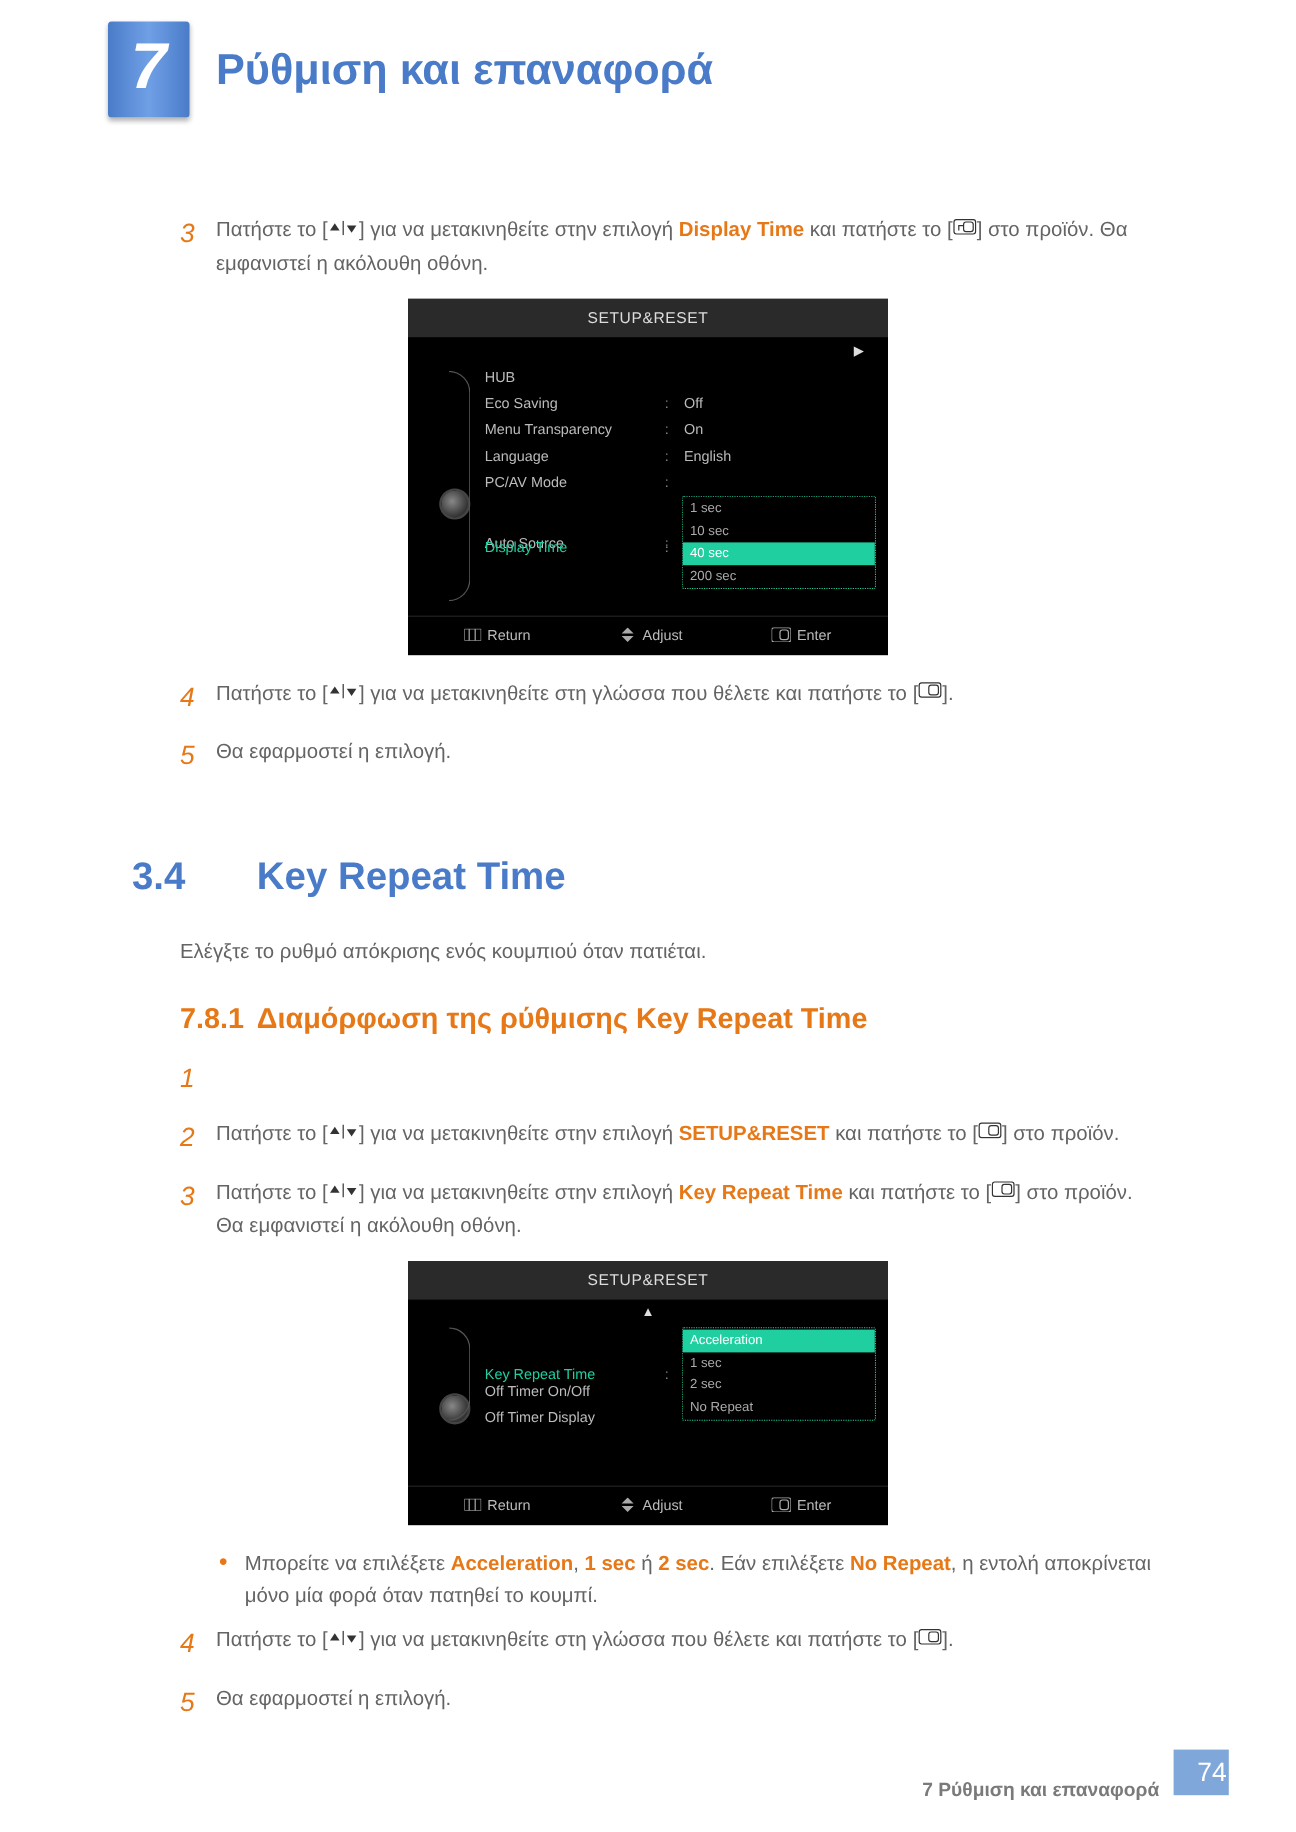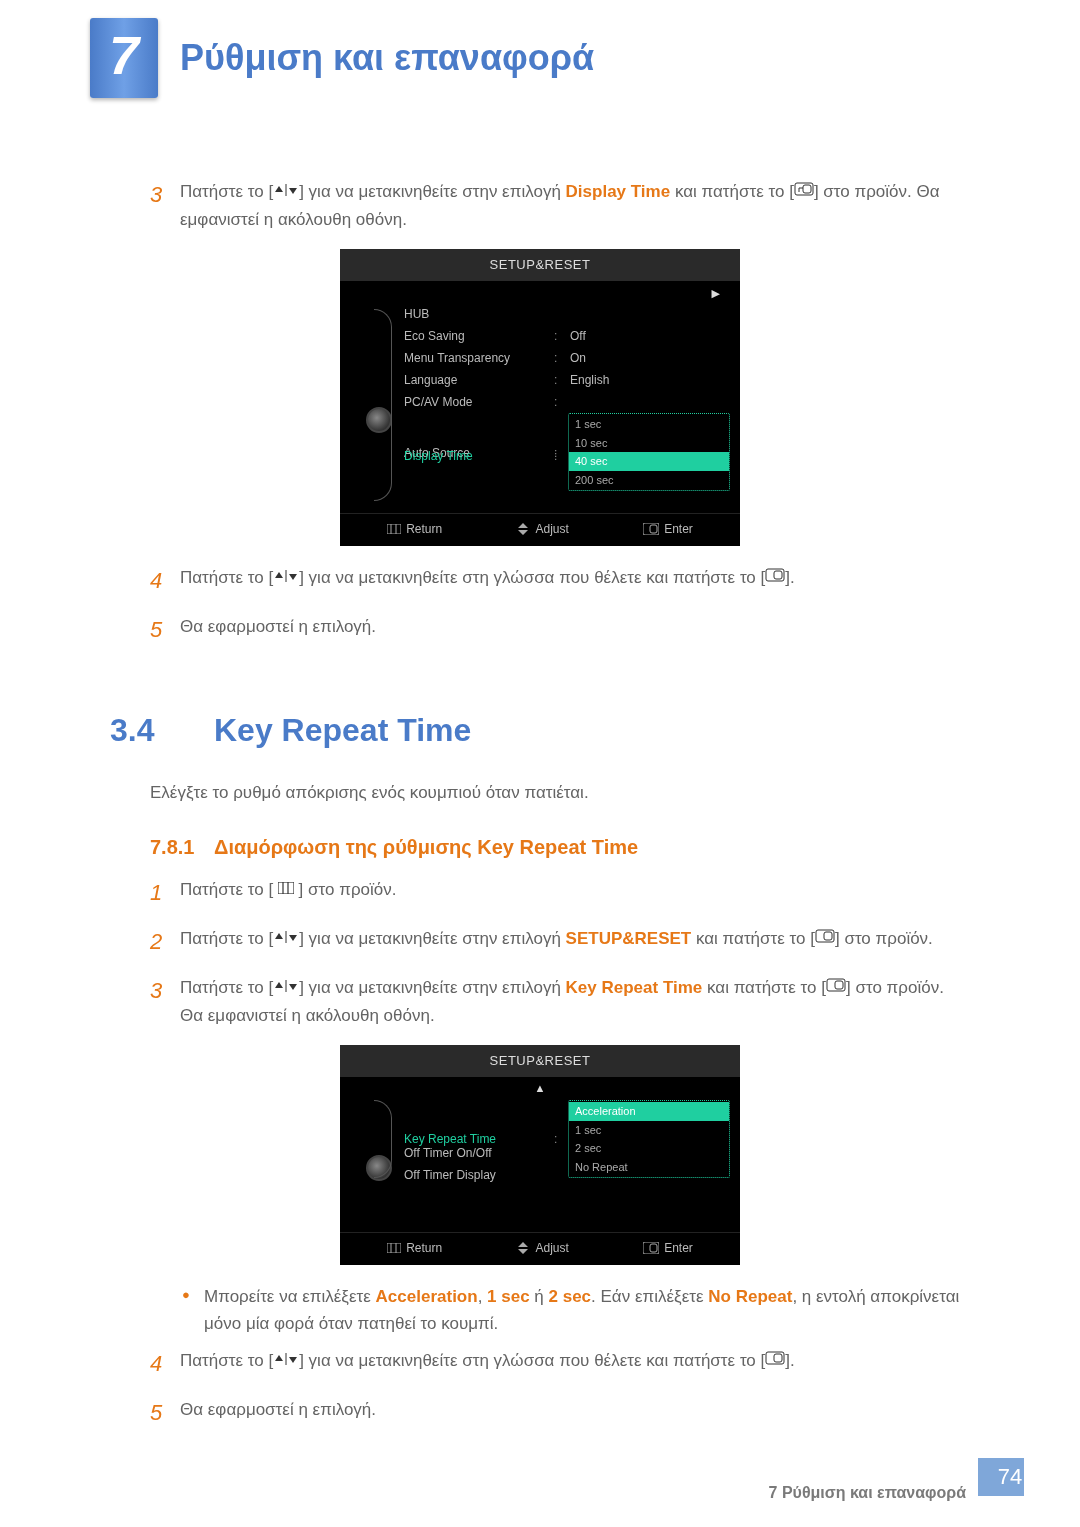--- a/index.html
+++ b/index.html
@@ -159,21 +159,21 @@
   .sec-h2 {
     color: #4a7bc8;
     font-size: 32px;
     font-weight: bold;
     margin: 60px 0 26px 0;
   }
   .sec-num { display: inline-block; width: 104px; }
   .para { color: #646464; margin: 0 0 26px 40px; }
   .sec-h3 {
     color: #e67817;
-    font-size: 20px;
+    font-size: 24px;
     font-weight: bold;
     margin: 24px 0 14px 40px;
   }
   .sec-h3 .snum { display: inline-block; width: 64px; }
   .bullet-row {
     display: flex;
     margin: 8px 0 8px 72px;
     align-items: flex-start;
   }
   .bullet-dot {
@@ -342,27 +342,20 @@
     <span class="sec-num">3.4</span><span>Key Repeat Time</span>
   </h2>
   <p class="para">Ελέγξτε το ρυθμό απόκρισης ενός κουμπιού όταν πατιέται.</p>
 
   <h3 class="sec-h3">
     <span class="snum">7.8.1</span><span>Διαμόρφωση της ρύθμισης Key Repeat Time</span>
   </h3>
 
   <div class="step">
     <div class="step-num">1</div>
-    <div class="step-text">
-      <span>Πατήστε το [ </span><span class="inline-icon"><svg width="16" height="12">
-            <rect x="0" y="0" width="16" height="12" fill="none" stroke="#333" stroke-width="1.2"></rect>
-            <line x1="5" y1="0" x2="5" y2="12" stroke="#333" stroke-width="1.2"></line>
-            <line x1="10" y1="0" x2="10" y2="12" stroke="#333" stroke-width="1.2"></line>
-          </svg></span><span> ] στο προϊόν.</span>
-    </div>
   </div>
 
   <div class="step">
     <div class="step-num">2</div>
     <div class="step-text">
       <span>Πατήστε το [</span><span class="inline-icon"><svg width="26" height="12">
             <path d="M6 2 L10 8 L2 8 Z" fill="#333"></path>
             <path d="M13 0 L13 12" stroke="#333" stroke-width="1"></path>
             <path d="M20 10 L16 4 L24 4 Z" fill="#333"></path>
           </svg></span><span>] για να μετακινηθείτε στην επιλογή </span><span class="highlight">SETUP&amp;RESET</span><span> και πατήστε το [</span><span class="inline-icon"><svg width="20" height="14">

